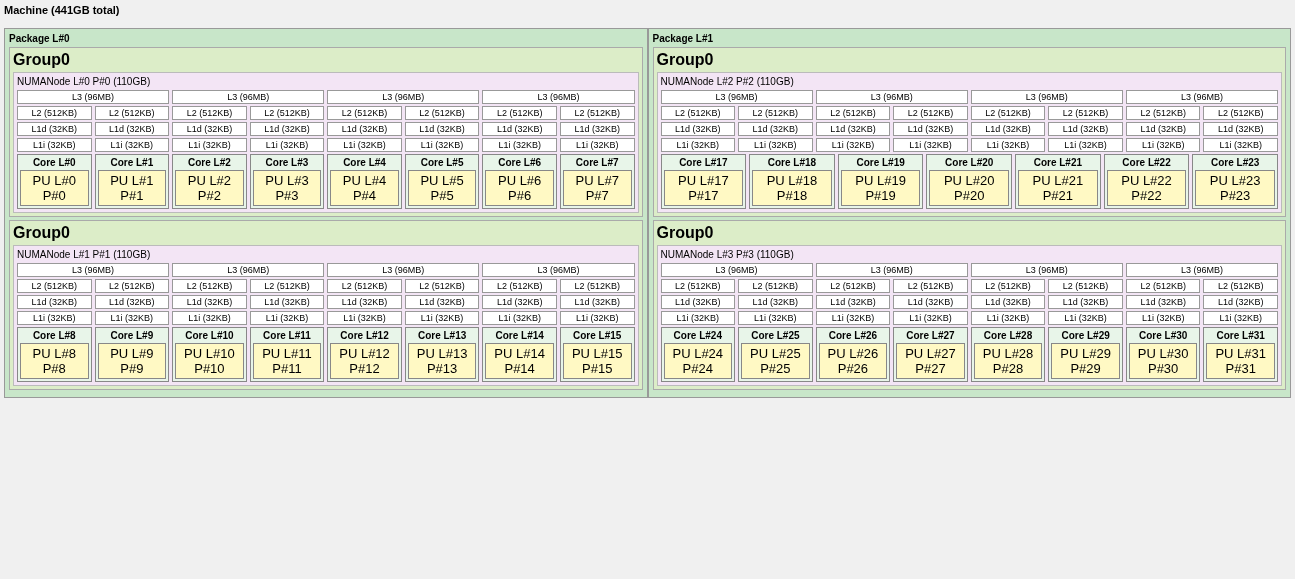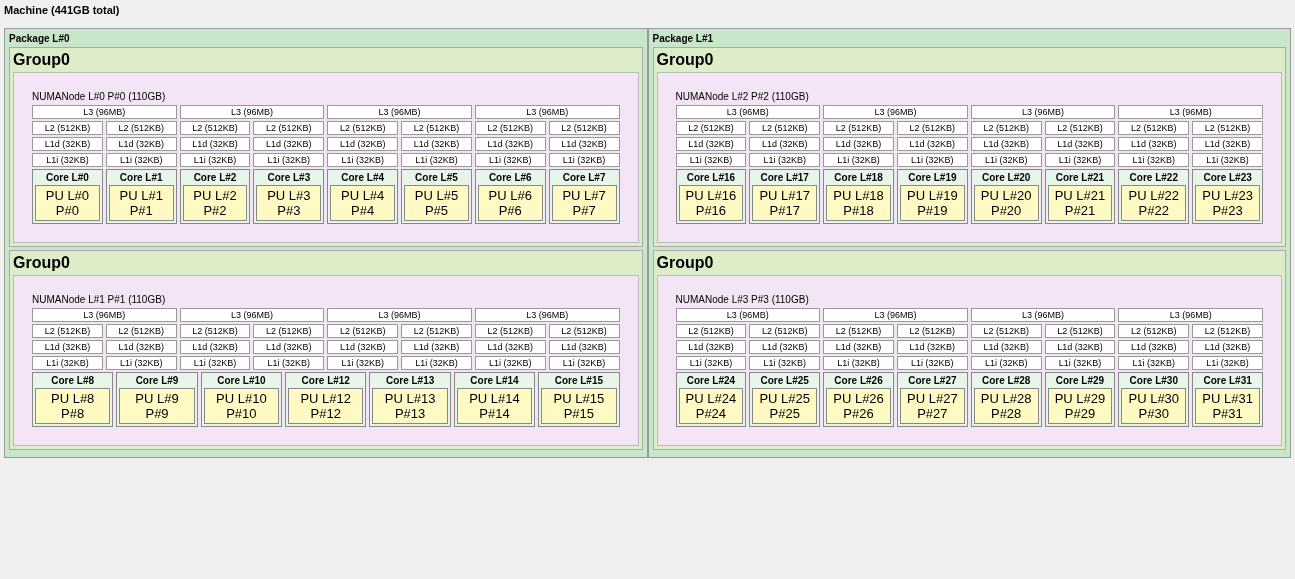--- a/index.html
+++ b/index.html
@@ -41,21 +41,21 @@
       margin-bottom: 3px;
     }
     .group-title {
       font-size: 16px;
       font-weight: bold;
       margin-bottom: 3px;
     }
     .numa-box {
       border: 1px solid #bbb;
       background: #f3e5f5;
-      padding: 18px;
+      padding: 3px;
     }
     .numa-title {
       font-size: 10px;
       margin-bottom: 3px;
     }
     .cache-row {
       display: flex;
       gap: 3px;
       margin-bottom: 2px;
     }
@@ -242,20 +242,25 @@
                 <div class="core-label">Core L#9</div>
                 <div class="pu-box" style="white-space: pre;">PU L#9
 P#9</div>
               </div>
               <div class="core-box">
                 <div class="core-label">Core L#10</div>
                 <div class="pu-box" style="white-space: pre;">PU L#10
 P#10</div>
               </div>
               <div class="core-box">
+                <div class="core-label">Core L#11</div>
+                <div class="pu-box" style="white-space: pre;">PU L#11
+P#11</div>
+              </div>
+              <div class="core-box">
                 <div class="core-label">Core L#12</div>
                 <div class="pu-box" style="white-space: pre;">PU L#12
 P#12</div>
               </div>
               <div class="core-box">
                 <div class="core-label">Core L#13</div>
                 <div class="pu-box" style="white-space: pre;">PU L#13
 P#13</div>
               </div>
               <div class="core-box">
@@ -311,25 +316,20 @@
               <div class="cache-cell">L1i (32KB)</div>
               <div class="cache-cell">L1i (32KB)</div>
               <div class="cache-cell">L1i (32KB)</div>
               <div class="cache-cell">L1i (32KB)</div>
               <div class="cache-cell">L1i (32KB)</div>
               <div class="cache-cell">L1i (32KB)</div>
               <div class="cache-cell">L1i (32KB)</div>
             </div>
             <div class="cores-row">
               <div class="core-box">
-                <div class="core-label">Core L#16</div>
-                <div class="pu-box" style="white-space: pre;">PU L#16
-P#16</div>
-              </div>
-              <div class="core-box">
                 <div class="core-label">Core L#17</div>
                 <div class="pu-box" style="white-space: pre;">PU L#17
 P#17</div>
               </div>
               <div class="core-box">
                 <div class="core-label">Core L#18</div>
                 <div class="pu-box" style="white-space: pre;">PU L#18
 P#18</div>
               </div>
               <div class="core-box">

